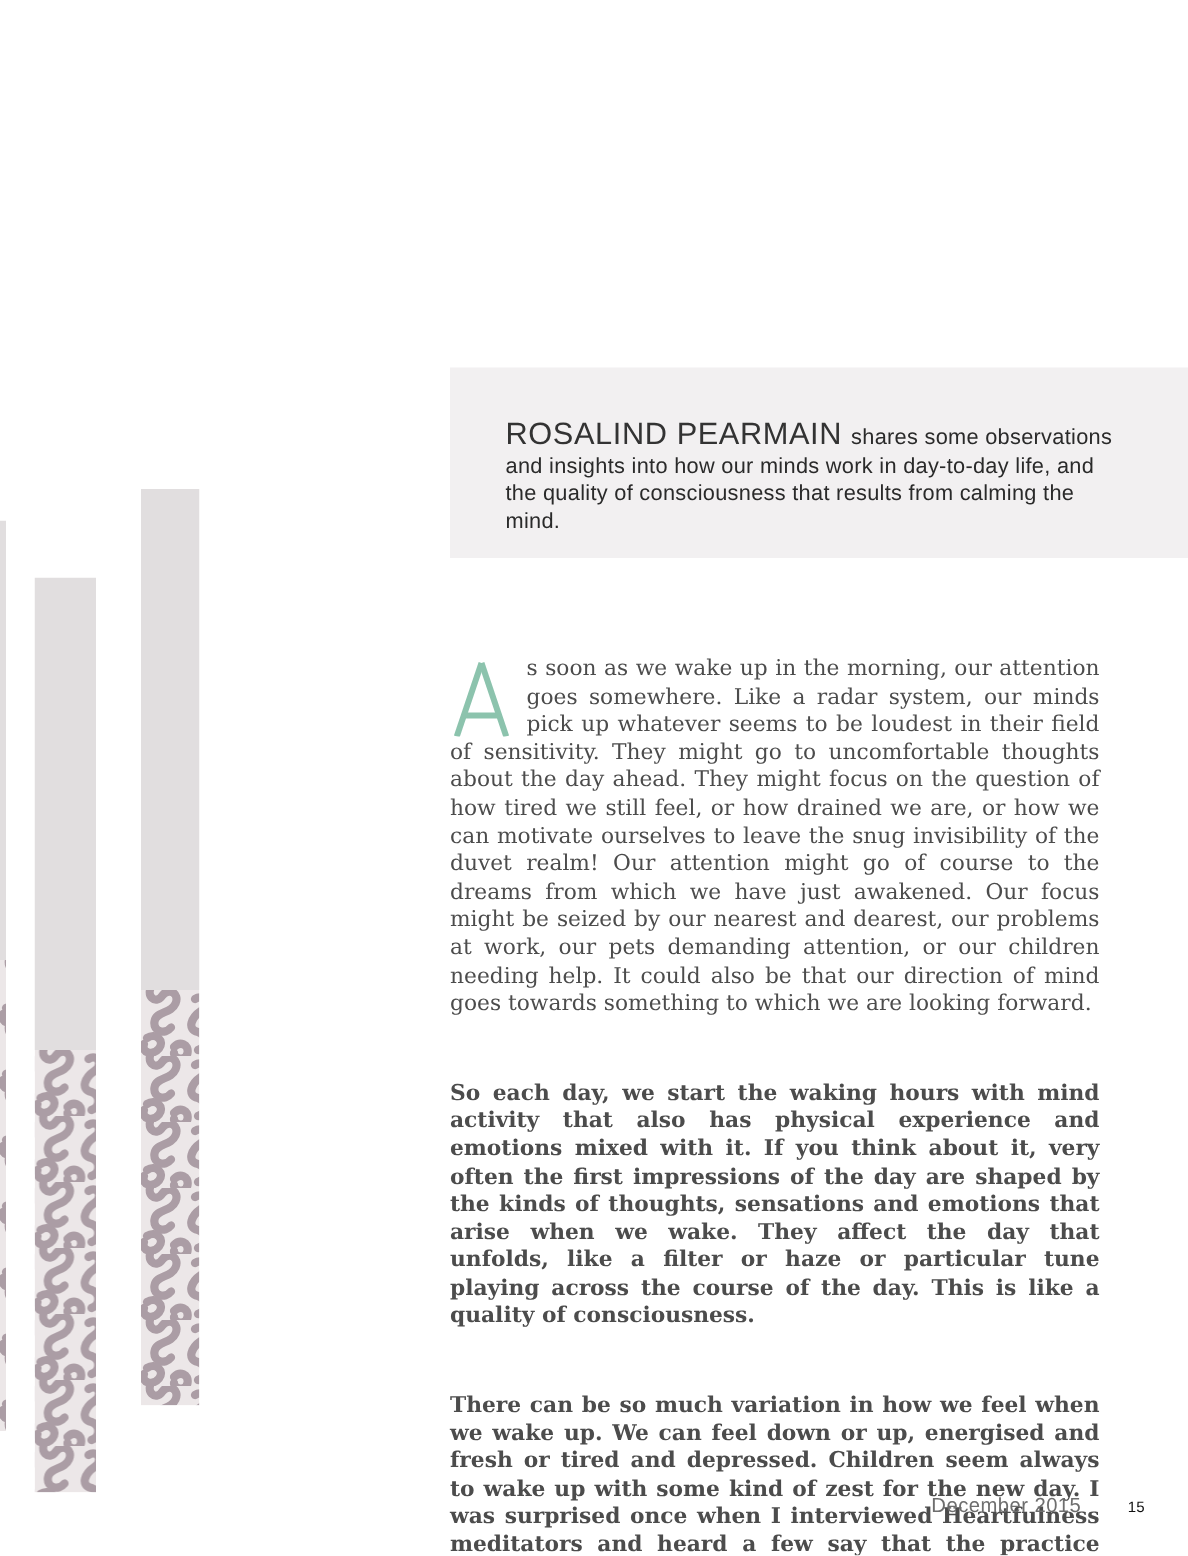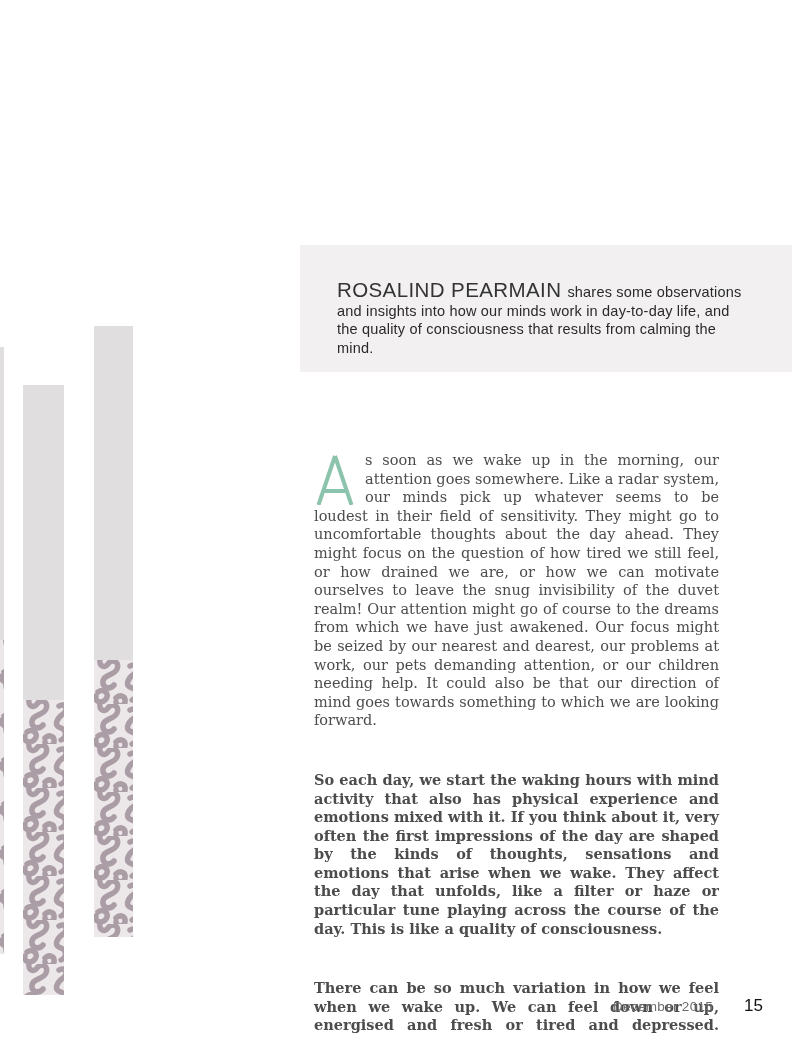--- a/index.html
+++ b/index.html
@@ -45,39 +45,39 @@
   .article {
     position: absolute;
     left: 300px; top: 437px;
     width: 433px;
     font-family: "DejaVu Serif", "Liberation Serif", serif;
     font-size: 14.5px;
     line-height: 18.6px;
     color: #4c4c4c;
     text-align: justify;
   }
-  .para { margin: 14px; }
+  .para { margin: 0; }
   .para + .para { margin-top: 41px; font-weight: bold; }
 
   .dropcap-wrap { float: left; margin: 4px 9px 0 0; }
   .dropcap-wrap svg { display: block; }
   .sr {
     position: absolute; width: 1px; height: 1px;
     overflow: hidden; clip-path: inset(50%); white-space: nowrap;
   }
 
   
   .footer {
     position: absolute;
     top: 996px; right: 29px;
     display: flex; align-items: baseline; gap: 31px;
     font-family: "Liberation Sans", sans-serif;
   }
   .issue-date { font-size: 13.5px; color: #6e6e6e; letter-spacing: 0.3px; }
-  .page-number { font-size: 17px; color: #111111; }
+  .page-number { font-size: 10px; color: #111111; }
 </style>
 </head>
 <body>
 
 <div class="page">
 
   <div class="strip" style="left:0; top:347px; width:4px; height:607px;">
     <span class="solid" style="height:293px;"></span>
     <svg width="4" height="314">
       <defs>

